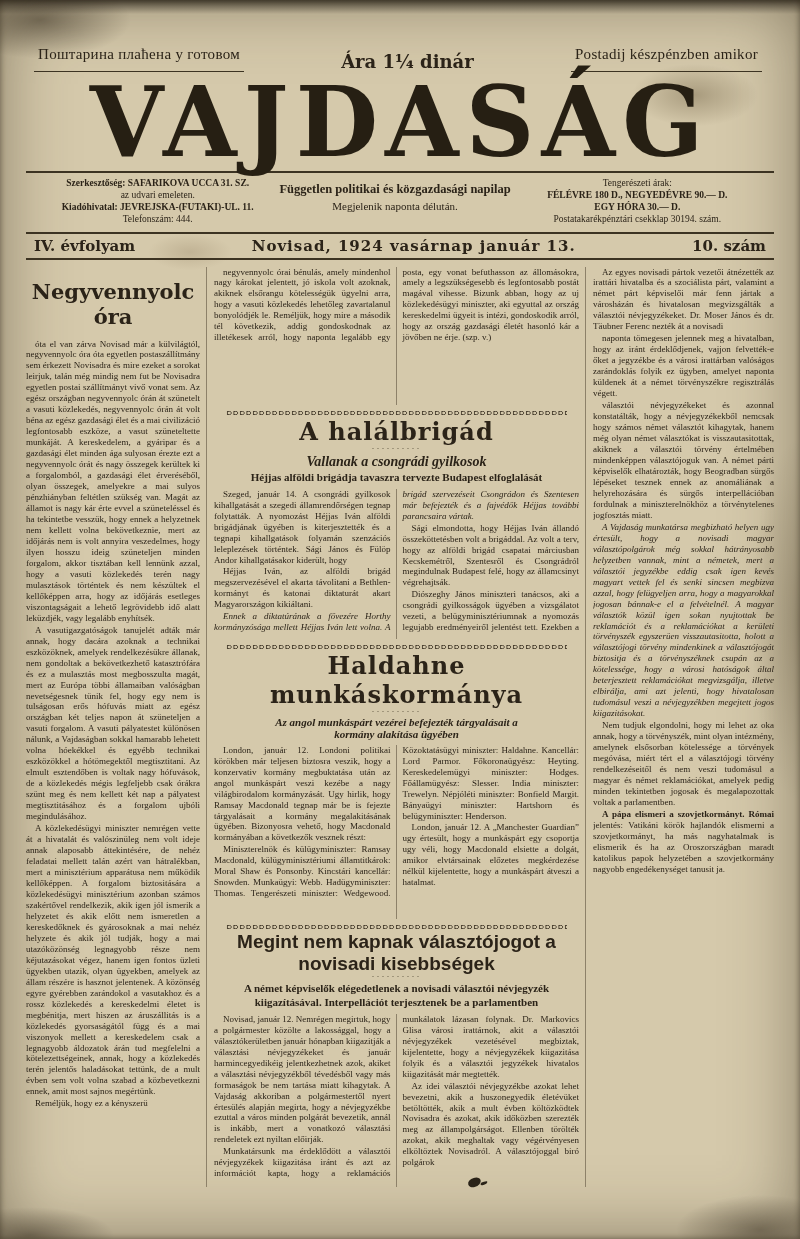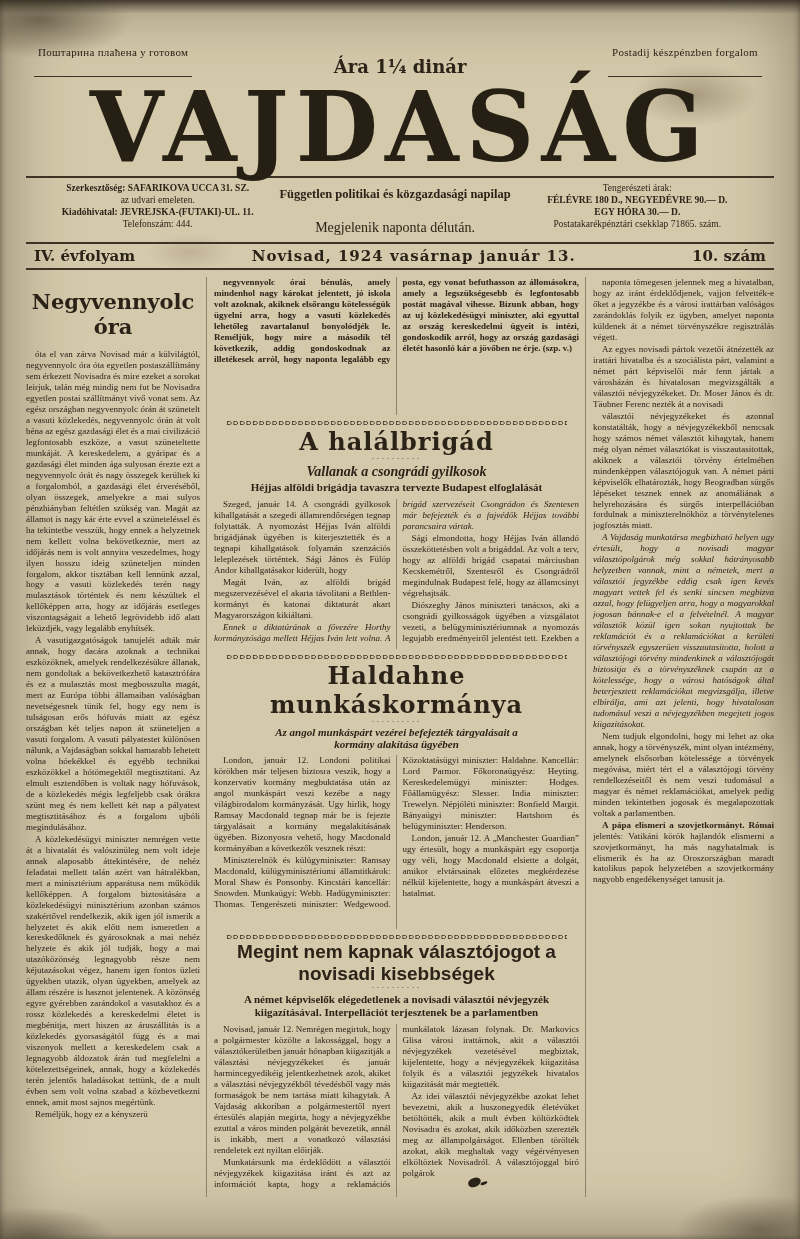--- a/index.html
+++ b/index.html
@@ -15,57 +15,57 @@
       radial-gradient(ellipse 60px 26px at 190px 252px, rgba(120,100,70,.22), rgba(120,100,70,0) 70%),
       radial-gradient(ellipse 120px 50px at 760px 1230px, rgba(55,46,32,.5), rgba(55,46,32,0) 70%),
       radial-gradient(ellipse 120px 40px at 30px 1235px, rgba(55,46,32,.5), rgba(55,46,32,0) 70%);
     box-shadow: inset 0 0 70px rgba(58,48,30,.5), inset 0 0 6px rgba(40,32,20,.6);
     overflow:hidden;
     font-family:"Liberation Serif", serif;
     color:#2b2318;
   }
   
   .topbar { display:flex; justify-content:space-between; align-items:flex-end; padding:46px 38px 0 34px; }
-  .topbar-side { font-size:11px; border-bottom:1px solid #3c3322; padding:0 4px 18px; letter-spacing:.3px; }
+  .topbar-side { font-size:15px; border-bottom:1px solid #3c3322; padding:0 4px 8px; letter-spacing:.3px; }
   .topbar-center { font-size:18px; font-weight:bold; font-family:"DejaVu Serif",serif; }
   .masthead {
     text-align:center; margin-top:2px; font-family:"DejaVu Serif", serif;
     font-weight:bold; font-size:95px; line-height:1.0; letter-spacing:7px;
     color:#261f13; transform:scaleY(1.03);
   }
   .rule { border-top:2px solid #3c3322; margin:2px 26px 0; }
   .info-row { display:flex; justify-content:space-between; align-items:flex-start; padding:5px 44px 4px; }
   .info-block { font-size:9.5px; line-height:1.25; }
   .info-block p { margin:0; text-align:center; }
   .info-left { width:230px; }
   .info-left p:first-child, .info-left p:nth-child(3) { font-weight:bold; }
   .info-center { width:250px; text-align:center; padding-top:4px; }
   .info-center p { margin:0; }
   .info-center p:first-child { font-size:12.5px; font-weight:bold; }
-  .info-center p:nth-child(2) { font-size:14px; margin-top:16px; }
+  .info-center p:nth-child(2) { font-size:11px; margin-top:2px; }
   .info-right { width:240px; }
   .info-right p:nth-child(2), .info-right p:nth-child(3) { font-weight:bold; }
   .datebar {
     margin:2px 26px 0; border-top:2px solid #3c3322; border-bottom:2px solid #3c3322;
     display:flex; justify-content:space-between; align-items:baseline; padding:3px 8px;
     font-weight:bold; font-family:"DejaVu Serif",serif;gap:32px;
   }
   .datebar span { font-size:15px; }
   .datebar .datebar-center { font-size:15px; letter-spacing:1px; }
   
   .columns { margin:7px 26px 0; display:grid; grid-template-columns:181px 372px 181px; column-gap:7px; height:920px; }
   .colA { border-right:1px solid #8d8169; padding-right:6px; overflow:hidden; }
   .colBC { border-right:1px solid #8d8169; padding-right:6px; overflow:hidden; }
   .colD { overflow:hidden; }
   .body-text { font-size:9px; line-height:1.22; text-align:justify; }
   .body-text p { margin:0 0 1px; text-indent:9px; }
   .body-text p.italic { font-style:italic; }
   .body-text p.lead::first-line { font-weight:bold; }
   .twocol { column-count:2; column-gap:12px; column-rule:1px solid #8d8169; }
-  .sec-cont { height:138px; overflow:hidden;font-weight:bold; }
+  .sec-cont { height:138px; overflow:hidden; }
   .hb-body  { height:150px; overflow:hidden; }
   .mac-body { height:174px; overflow:hidden; }
   .meg-body { height:223px; overflow:hidden; }
   .colA-body { height:868px; overflow:hidden; }
   .h-col1 { font-family:"DejaVu Serif",serif; font-size:21px; font-weight:bold; text-align:center; margin:12px 0 10px; }
   .h-big  { font-family:"DejaVu Serif",serif; font-size:24px; font-weight:bold; text-align:center; margin:1px 0 0; letter-spacing:1px; }
   .h-med  { font-family:Liberation Sans, sans-serif; font-size:19px; font-weight:bold; text-align:center; margin:1px 16px 0; line-height:1.15; }
   .sub1 { font-size:14px; font-weight:bold; font-style:italic; text-align:center; margin:1px 0 1px; }
   .sub2 { font-size:11px; font-weight:bold; text-align:center; margin:1px 14px 5px; line-height:1.2; }
   .sub-mac { font-size:11px; margin:0 44px 5px; }
@@ -80,42 +80,42 @@
     border-radius:55% 40% 60% 45%; transform:rotate(-14deg); box-shadow:9px 3px 0 -3px #2a2318; }
 </style>
 </head>
 <body>
 
 <div class="page">
 
   <div class="topbar">
     <div class="topbar-side">Поштарина плаћена у готовом</div>
     <div class="topbar-center">Ára 1¼ dinár</div>
-    <div class="topbar-side">Postadij készpénzben forgalom</div>
+    <div class="topbar-side">Postadij készpénzben amikor</div>
   </div>
 
   <div class="masthead">VAJDASÁG</div>
   <div class="rule"></div>
 
   <div class="info-row">
     <div class="info-block info-left">
         <p>Szerkesztőség: SAFARIKOVA UCCA 31. SZ.</p>
         <p>az udvari emeleten.</p>
         <p>Kiadóhivatal: JEVREJSKA-(FUTAKI)-UL. 11.</p>
         <p>Telefonszám: 444.</p>
       </div>
     <div class="info-block info-center">
         <p>Független politikai és közgazdasági napilap</p>
         <p>Megjelenik naponta délután.</p>
       </div>
     <div class="info-block info-right">
         <p>Tengerészeti árak:</p>
         <p>FÉLÉVRE 180 D., NEGYEDÉVRE 90.— D.</p>
         <p>EGY HÓRA 30.— D.</p>
-        <p>Postatakarékpénztári csekklap 71865. szám.</p>
+        <p>Postatakarékpénztári csekklap 30194. szám.</p>
       </div>
   </div>
 
   <div class="datebar">
     <span>IV. évfolyam</span>
     <span class="datebar-center">Novisad, 1924 vasárnap január 13.</span>
     <span>10. szám</span>
   </div>
 
   <div class="columns">
@@ -135,21 +135,21 @@
           <p>negyvennyolc órai bénulás, amely mindenhol nagy károkat jelentett, jó iskola volt azoknak, akiknek elsőrangu kötelességük ügyelni arra, hogy a vasuti közlekedés lehetőleg zavartalanul bonyolódjék le. Reméljük, hogy mire a második tél következik, addig gondoskodnak az illetékesek arról, hogy naponta legalább egy posta, egy vonat befuthasson az állomásokra, amely a legszükségesebb és legfontosabb postát magával vihesse. Bizunk abban, hogy az uj közlekedésügyi miniszter, aki egyuttal az ország kereskedelmi ügyeit is intézi, gondoskodik arról, hogy az ország gazdasági életét hasonló kár a jövőben ne érje.    (szp. v.)</p>
         </div>
 
       <div class="scallop"></div>
       <h2 class="h-big">A halálbrigád</h2>
       <div class="dots"></div>
       <div class="sub1">Vallanak a csongrádi gyilkosok</div>
       <div class="sub2">Héjjas alföldi brigádja tavaszra tervezte Budapest elfoglalását</div>
       <div class="twocol body-text hb-body">
           <p>Szeged, január 14. A csongrádi gyilkosok kihallgatását a szegedi államrendőrségen tegnap folytatták. A nyomozást Héjjas Iván alföldi brigádjának ügyében is kiterjesztették és a tegnapi kihallgatások folyamán szenzációs leleplezések történtek. Sági János és Fülöp Andor kihallgatásakor kiderült, hogy</p>
-          <p>Magát Iván, az alföldi brigád megszervezésével el akarta távolitani a Bethlen-kormányt és katonai diktaturát akart Magyarországon kikiáltani.</p>
+          <p>Héjjas Iván, az alföldi brigád megszervezésével el akarta távolitani a Bethlen-kormányt és katonai diktaturát akart Magyarországon kikiáltani.</p>
           <p class="italic">Ennek a diktatúrának a fővezére Horthy kormányzósága mellett Héjjas Iván lett volna. A brigád szervezéseit Csongrádon és Szentesen már befejezték és a fajvédők Héjjas további parancsaira vártak.</p>
           <p>Sági elmondotta, hogy Héjjas Iván állandó összeköttetésben volt a brigáddal. Az volt a terv, hogy az alföldi brigád csapatai márciusban Kecskemétről, Szentesről és Csongrádról megindulnak Budapest felé, hogy az államcsinyt végrehajtsák.</p>
           <p>Diószeghy János miniszteri tanácsos, aki a csongrádi gyilkosságok ügyében a vizsgálatot vezeti, a belügyminisztériumnak a nyomozás legujabb eredményeiről jelentést tett. Ezekben a körökben még mindig kételkednek, hogy a kormány Héjjas ellen, aki mögött Horthy kormányzó és az ébredők állanak, komolyan fellép.</p>
         </div>
 
       <div class="scallop"></div>
       <h2 class="h-big">Haldahne munkáskormánya</h2>
       <div class="dots"></div>
       <div class="sub1 sub-mac">Az angol munkáspárt vezérei befejezték tárgyalásait a kormány alakítása ügyében</div>
       <div class="twocol body-text mac-body">
@@ -163,22 +163,22 @@
       <div class="dots"></div>
       <div class="sub2 sub-meg">A német képviselők elégedetlenek a novisadi választói névjegyzék kiigazításával. Interpellációt terjesztenek be a parlamentben</div>
       <div class="twocol body-text meg-body">
           <p>Novisad, január 12. Nemrégen megirtuk, hogy a polgármester közölte a lakossággal, hogy a választókerületben január hónapban kiigazitják a választási névjegyzékeket és január harmincegyedikéig jelentkezhetnek azok, akiket a választási névjegyzékből tévedésből vagy más formaságok be nem tartása miatt kihagytak. A Vajdaság akkoriban a polgármestertől nyert értesülés alapján megirta, hogy a névjegyzékbe ezuttal a város minden polgárát bevezetik, annál is inkább, mert a vonatkozó választási rendeletek ezt nyiltan előirják.</p>
           <p>Munkatársunk ma érdeklődött a választói névjegyzékek kiigazitása iránt és azt az információt kapta, hogy a reklamációs munkálatok lázasan folynak. Dr. Markovics Glisa városi irattárnok, akit a választói névjegyzékek vezetésével megbiztak, kijelentette, hogy a névjegyzékek kiigazitása folyik és a választói jegyzékek hivatalos kiigazitását már megtették.</p>
           <p>Az idei választói névjegyzékbe azokat lehet bevezetni, akik a huszonegyedik életévüket betöltötték, akik a mult évben költözködtek Novisadra és azokat, akik időközben szerezték meg az állampolgárságot. Ellenben törölték azokat, akik meghaltak vagy végérvényesen elköltöztek Novisadról. A választójoggal biró polgárok</p>
         </div>
     </div>
 
     <div class="colD body-text">
+        <p>Az egyes novisadi pártok vezetői átnézették az irattári hivatalba és a szociálista párt, valamint a német párt képviselői már fenn jártak a városházán és hivatalosan megvizsgálták a választói névjegyzékeket. Dr. Moser János és dr. Täubner Ferenc nezték át a novisadi</p>
         <p>naponta tömegesen jelennek meg a hivatalban, hogy az iránt érdeklődjenek, vajjon felvették-e őket a jegyzékbe és a városi irattárban valóságos zarándoklás folyik ez ügyben, amelyet naponta küldenek át a német törvényszékre regisztrálás végett.</p>
-        <p>Az egyes novisadi pártok vezetői átnézették az irattári hivatalba és a szociálista párt, valamint a német párt képviselői már fenn jártak a városházán és hivatalosan megvizsgálták a választói névjegyzékeket. Dr. Moser János és dr. Täubner Ferenc nezték át a novisadi</p>
         <p>választói névjegyzékeket és azonnal konstatálták, hogy a névjegyzékekből nemcsak hogy számos német választót kihagytak, hanem még olyan német választókat is visszautasitottak, akiknek a választói törvény értelmében mindenképpen választójoguk van. A német párti képviselők elhatározták, hogy Beogradban sürgős lépéseket tesznek ennek az anomáliának a helyrehozására és sürgős interpellációban fordulnak a miniszterelnökhöz a törvénytelenes jogfosztás miatt.</p>
         <p class="italic">A Vajdaság munkatársa megbizható helyen ugy értesült, hogy a novisadi magyar választópolgárok még sokkal hátrányosabb helyzetben vannak, mint a németek, mert a választói jegyzékbe eddig csak igen kevés magyart vettek fel és senki sincsen megbizva azzal, hogy felügyeljen arra, hogy a magyarokkal jogosan bánnak-e el a felvételnél. A magyar választók közül igen sokan nyujtottak be reklamációt és a reklamációkat a kerületi törvényszék egyszerüen visszautasitotta, holott a választójogi törvény mindenkinek a választójogát biztositja és a törvényszéknek csupán az a kötelessége, hogy a városi hatóságok által beterjesztett reklamációkat megvizsgálja, illetve elbirálja, ami azt jelenti, hogy hivatalosan tudomásul veszi a névjegyzékben megejtett jogos kiigazitásokat.</p>
         <p>Nem tudjuk elgondolni, hogy mi lehet az oka annak, hogy a törvényszék, mint olyan intézmény, amelynek elsősorban kötelessége a törvények megóvása, miért tért el a választójogi törvény rendelkezéseitől és nem veszi tudomásul a magyar és német reklamációkat, amelyek pedig minden tekintetben jogosak és megalapozottak voltak a parlamentben.</p>
         <p class="lead">A pápa elismeri a szovjetkormányt. Római jelentés: Vatikáni körök hajlandók elismerni a szovjetkormányt, ha más nagyhatalmak is elismerik és ha az Oroszországban maradt katolikus papok helyzetében a szovjetkormány nagyobb engedékenységet tanusit ja.</p>
       </div>
 
   </div>
 
   <div class="ink-blot"></div>
 </div>

